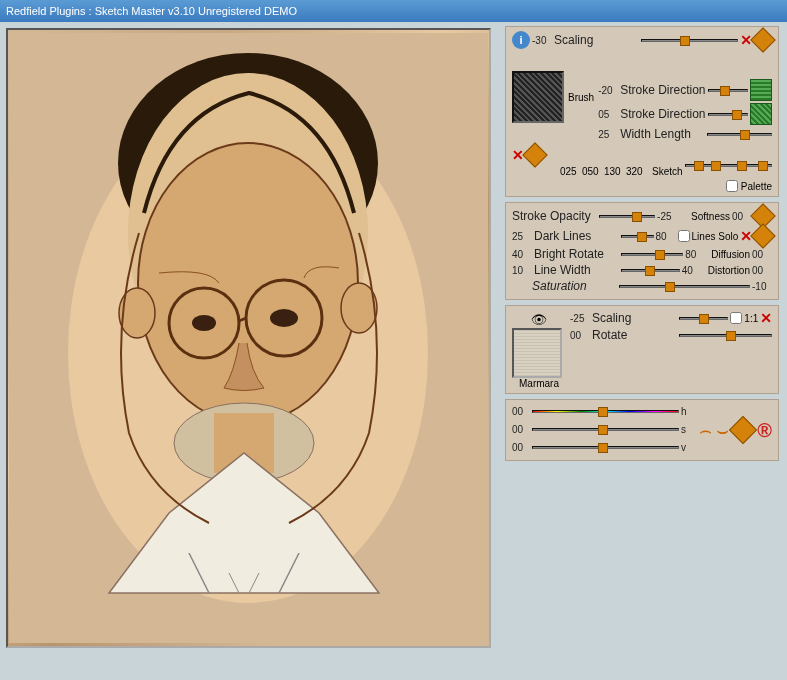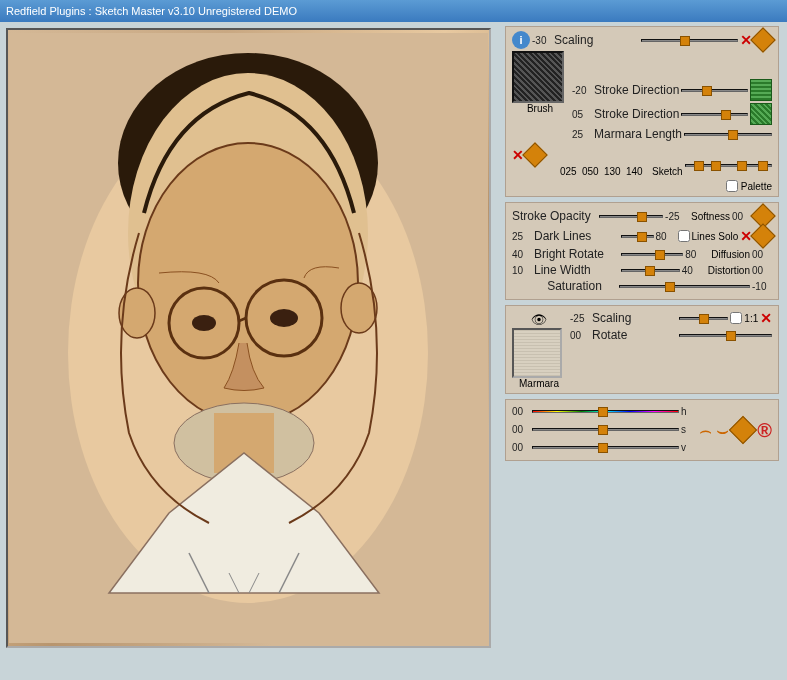--- a/index.html
+++ b/index.html
@@ -308,21 +308,21 @@
           <div class="slider-track">
             <div class="slider-thumb" style="left: 40%"></div>
           </div>
         </div>
         <span class="x-btn">✕</span>
         <div class="diamond-icon"></div>
       </div>
 
       <div style="display:flex; gap:4px;">
 
-        <div style="display:flex; flex-direction:column; align-items:center;">
+        <div style="display:flex; align-items:center;">
           <div class="brush-preview">
             <div class="brush-stripes"></div>
           </div>
           <span style="font-size:10px;">Brush</span>
         </div>
 
         <div style="flex:1;margin-top:28px;">
 
           <div class="control-row">
             <span class="slider-value">-20</span>
@@ -341,39 +341,39 @@
             <div class="slider-container">
               <div class="slider-track">
                 <div class="slider-thumb" style="left: 60%"></div>
               </div>
             </div>
             <div class="hatch-icon2" style="width:22px;height:22px;"></div>
           </div>
 
           <div class="control-row">
             <span class="slider-value">25</span>
-            <span class="slider-label">Marmara Length</span>
+            <span class="slider-label">Width Length</span>
             <div class="slider-container">
               <div class="slider-track">
                 <div class="slider-thumb" style="left: 50%"></div>
               </div>
             </div>
           </div>
         </div>
       </div>
 
       <div style="display:flex; align-items:center; gap:2px; margin-top:3px;">
         <span class="x-btn">✕</span>
         <div class="diamond-icon"></div>
       </div>
       <div class="control-row">
         <span style="font-size:10px;min-width:20px;margin-left:48px;">025</span>
         <span style="font-size:10px;min-width:20px;">050</span>
         <span style="font-size:10px;min-width:20px;">130</span>
-        <span style="font-size:10px;min-width:20px;">140</span>
+        <span style="font-size:10px;min-width:20px;">320</span>
         <span style="font-size:10px; margin-left:4px;">Sketch</span>
         <div style="flex:1; position:relative; height:14px;">
           <div class="slider-track">
             <div class="slider-thumb" style="left:10%;background:#d4820a;"></div>
             <div class="slider-thumb" style="left:30%;background:#d4820a;"></div>
             <div class="slider-thumb" style="left:60%;background:#d4820a;"></div>
             <div class="slider-thumb" style="left:85%;background:#d4820a;"></div>
           </div>
         </div>
       </div>
@@ -387,21 +387,21 @@
     <div class="section-box">
 
       <div class="control-row">
         <span class="slider-label">Stroke Opacity</span>
         <div class="slider-container">
           <div class="slider-track">
             <div class="slider-thumb" style="left:60%"></div>
           </div>
         </div>
         <span class="slider-value">-25</span>
-        <span style="font-size:10px;min-width:20px;margin-left:4px;">Softness</span>
+        <span style="font-size:10px;min-width:20px;margin-left:12px;">Softness</span>
         <span class="slider-value">00</span>
         <div class="diamond-icon"></div>
       </div>
 
       <div class="control-row">
         <span class="slider-value">25</span>
         <span class="slider-label">Dark Lines</span>
         <div class="slider-container">
           <div class="slider-track">
             <div class="slider-thumb" style="left:50%"></div>
@@ -434,21 +434,21 @@
           <div class="slider-track">
             <div class="slider-thumb" style="left:40%"></div>
           </div>
         </div>
         <span class="slider-value">40</span>
         <span style="font-size:10px;margin-left:4px;text-align:right;">Distortion</span>
         <span class="slider-value">00</span>
       </div>
 
       <div class="control-row">
-        <span class="slider-label" style="text-align:center; margin-left:20px;">Saturation</span>
+        <span class="slider-label" style="margin-left:20px;font-style:italic;">Saturation</span>
         <div class="slider-container">
           <div class="slider-track">
             <div class="slider-thumb" style="left:35%"></div>
           </div>
         </div>
         <span class="slider-value">-10</span>
       </div>
     </div>
 
     <div class="section-box">

